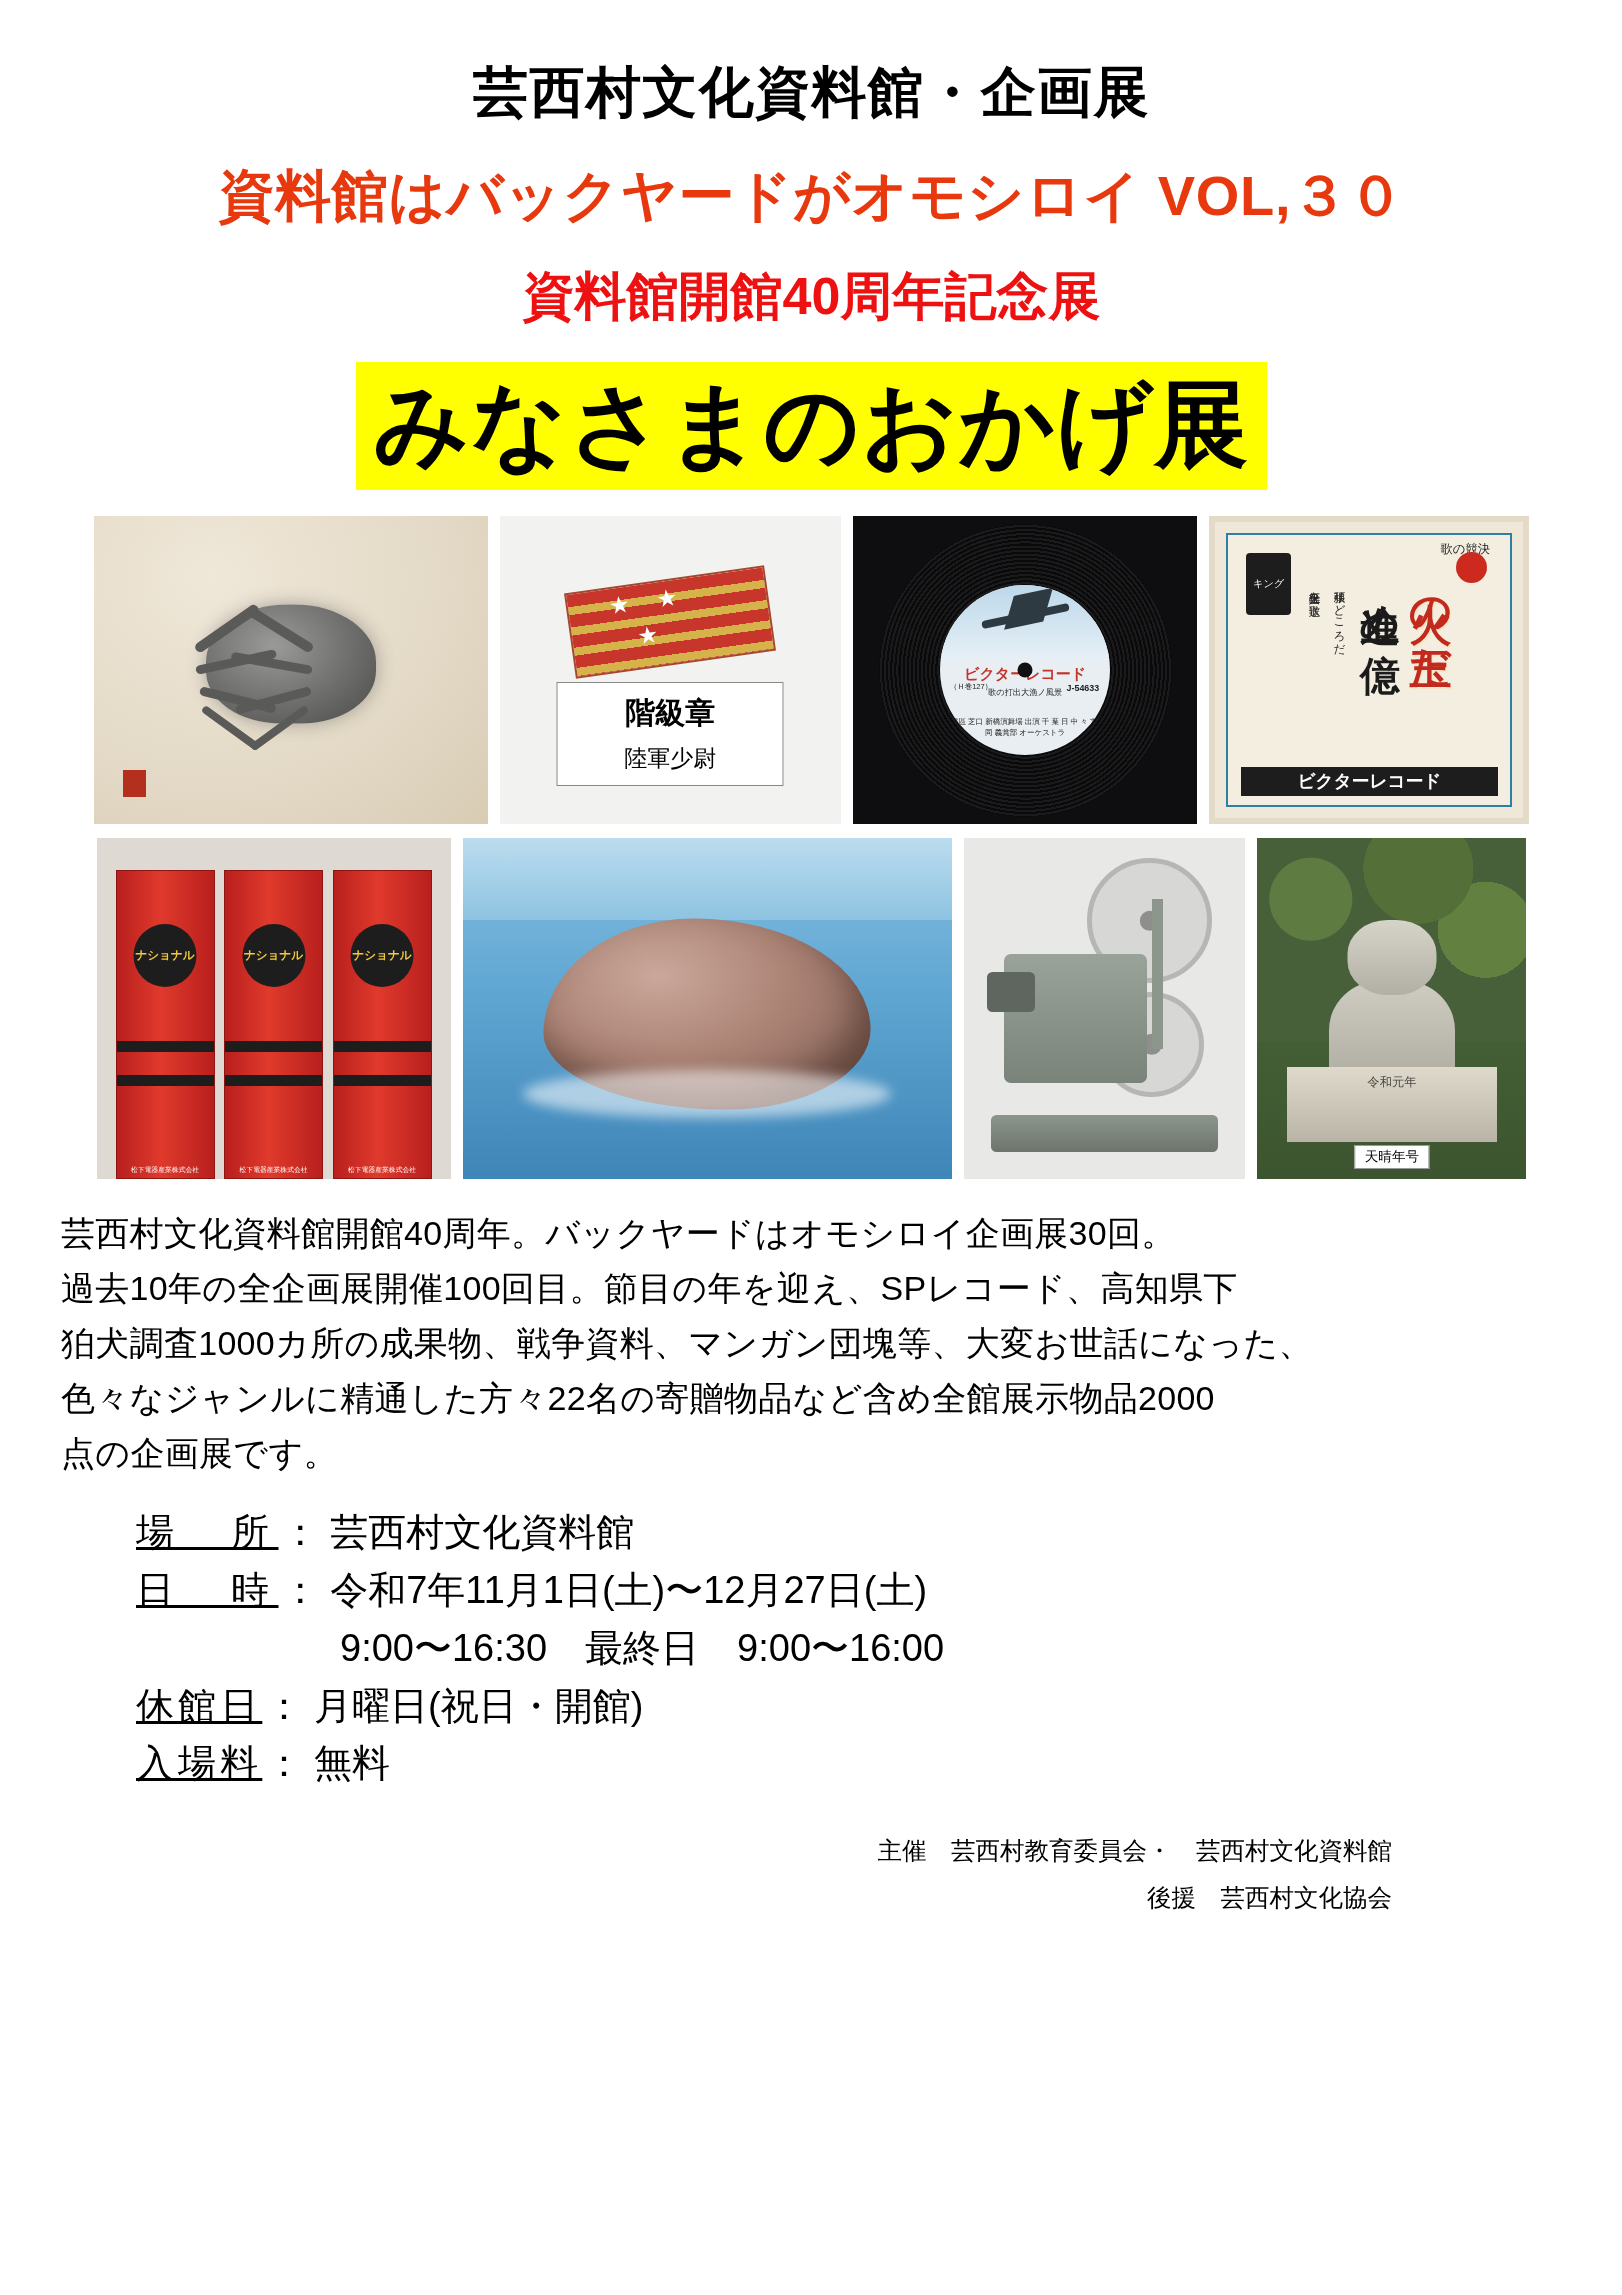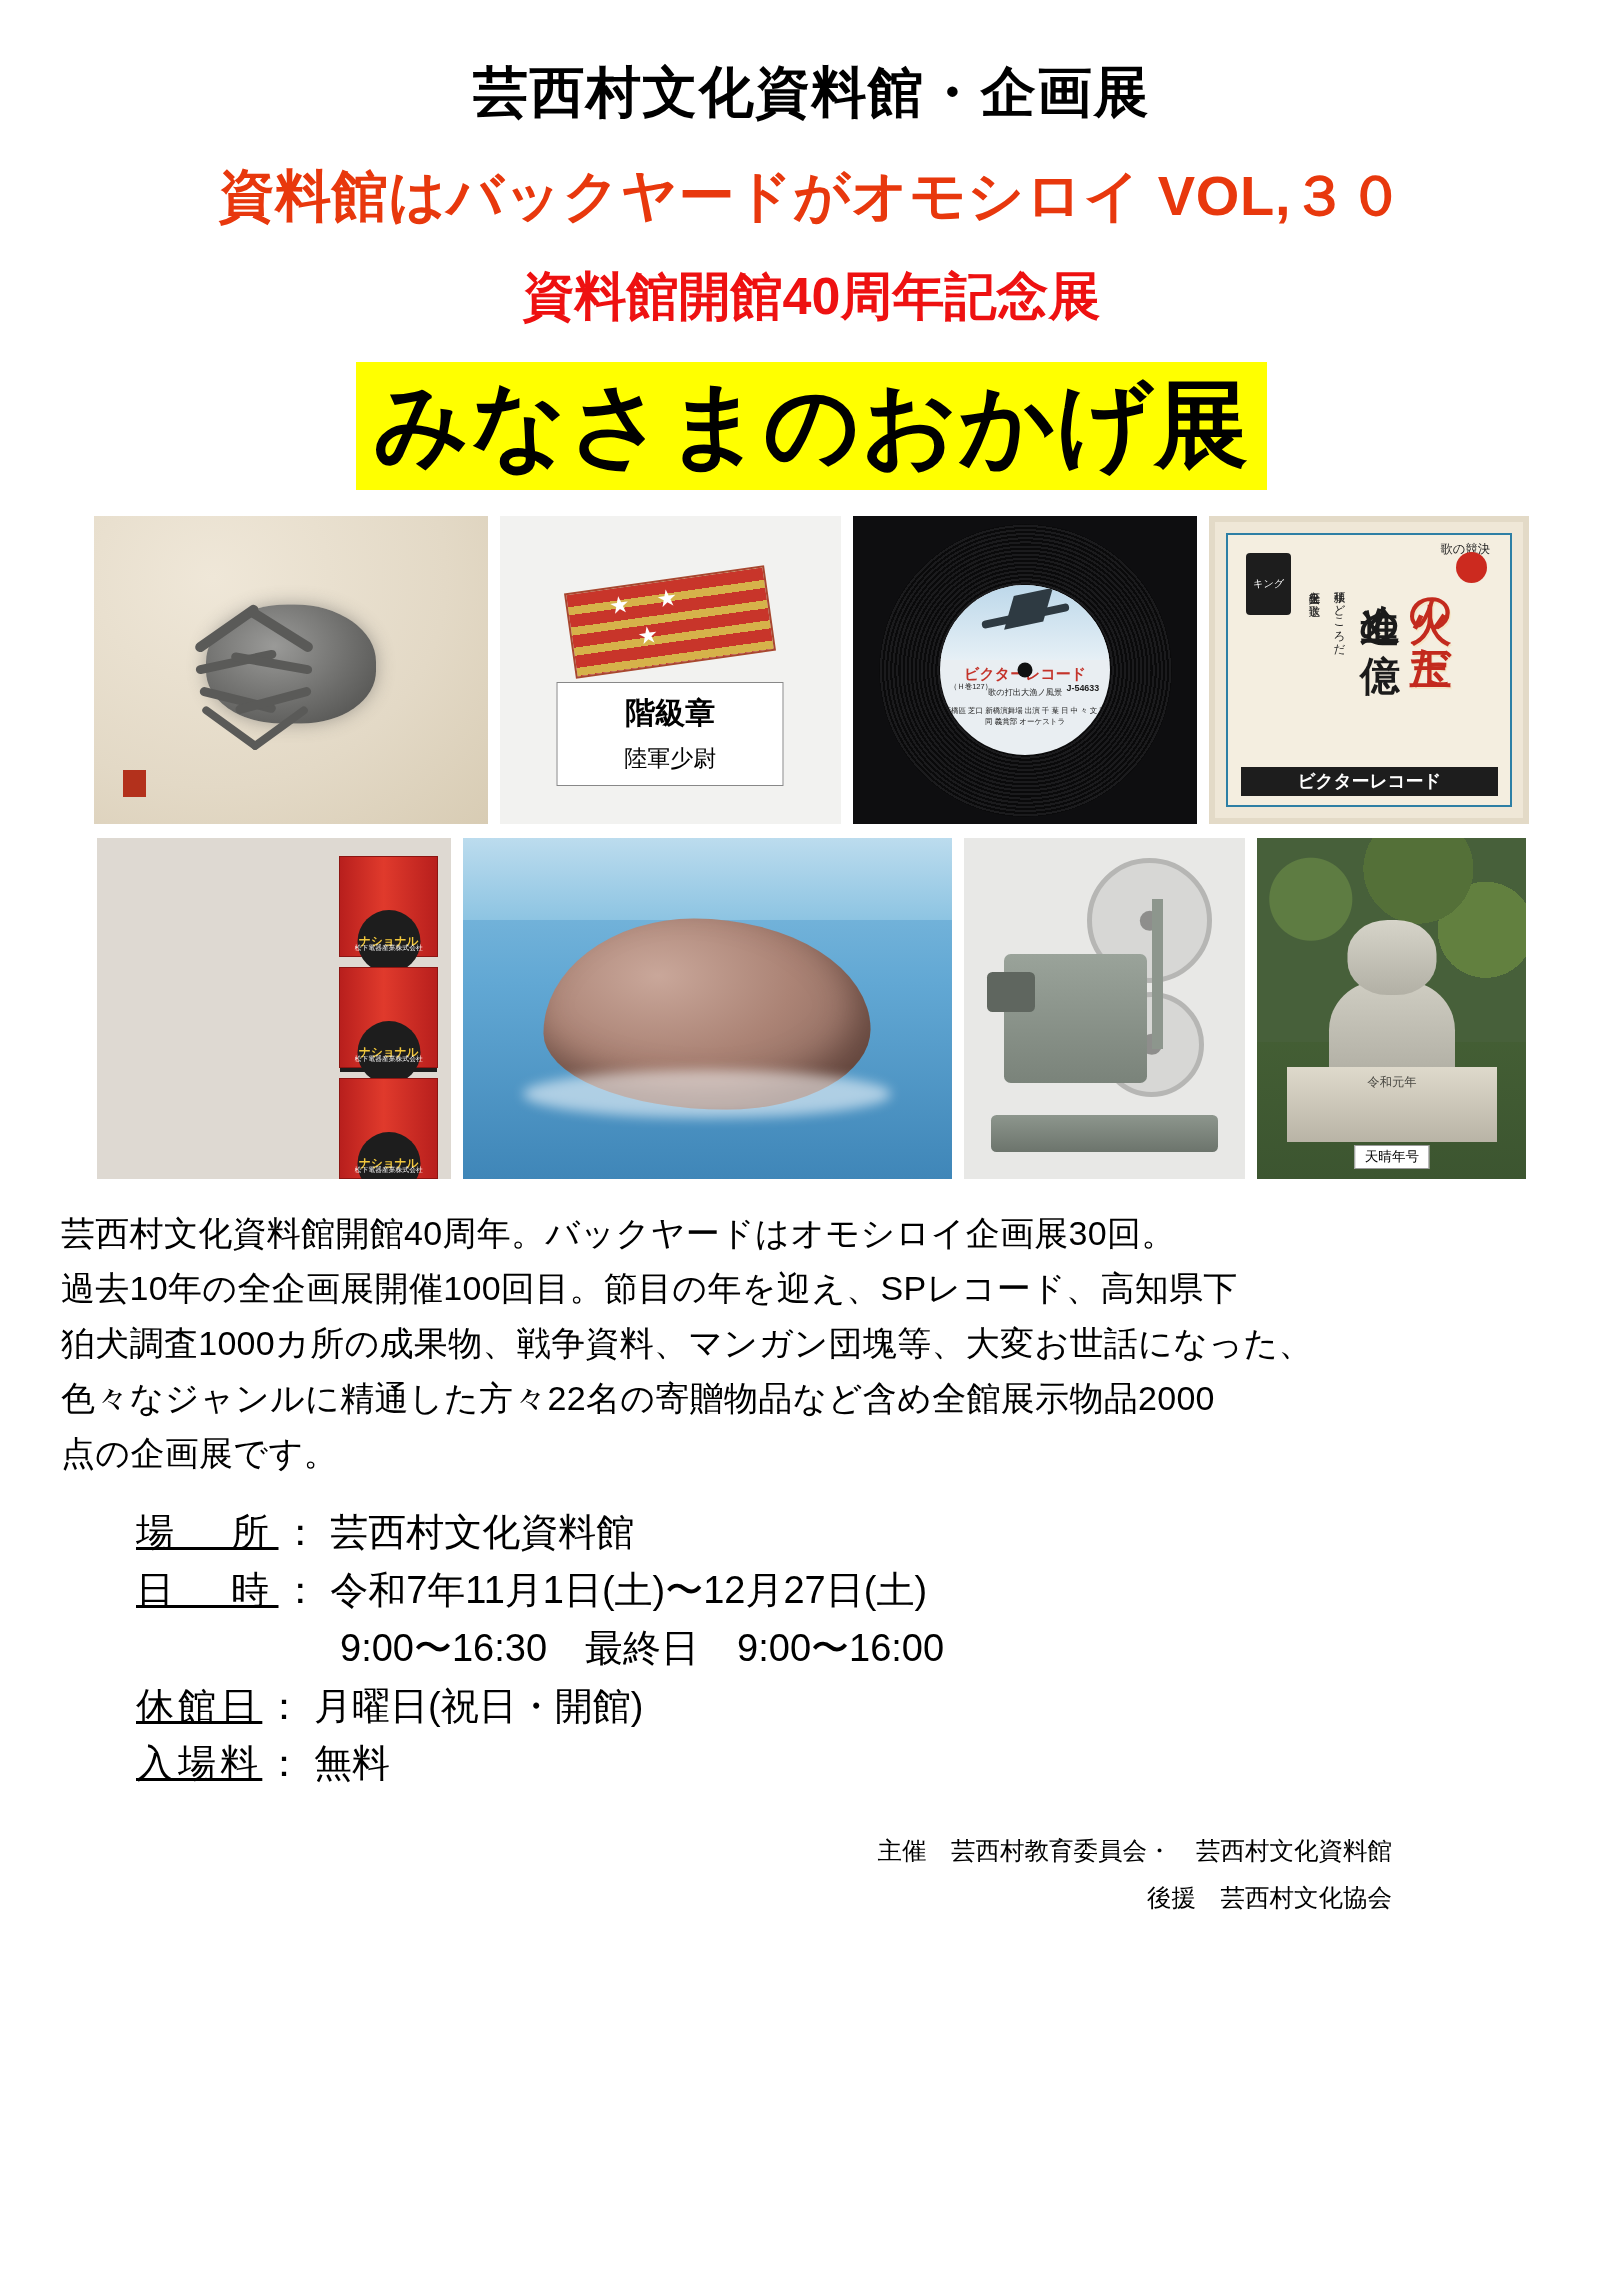--- a/index.html
+++ b/index.html
@@ -78,21 +78,21 @@
     background: #cccccc;
   }
   .row1 .photo { height: 308px; }
   .p1 { width: 394px; }
   .p2 { width: 341px; }
   .p3 { width: 344px; }
   .p4 { width: 320px; }
 
   .row2 { margin-top: 13.6px; }
   .row2 .photo { height: 341px; }
-  .p5 { width: 354px; flex-direction: column; }
+  .p5 { width: 354px; }
   .p6 { width: 489px; }
   .p7 { width: 281px; }
   .p8 { width: 269px; }
 
   
   .ph-crab {
     background:
       radial-gradient(ellipse at 30% 20%, #efe7d8 0%, #e3d9c6 60%, #d8ccb4 100%);
   }
   .crab-body {
@@ -461,21 +461,21 @@
       </div>
     </div>
 
     <div class="photo p3 ph-record">
       <div class="disc">
         <div class="disc-label">
           <div class="disc-sky"></div>
           <div class="plane"></div>
           <div class="disc-txt-red">ビクターレコード</div>
           <div class="disc-txt-sm">歌の打出大漁ノ風景</div>
-          <div class="disc-txt-sm" style="top:121px;font-size:7.5px;">新橋區 芝口 新橋演舞場 出演
+          <div class="disc-txt-sm" style="top:132px;font-size:7.5px;">新橋區 芝口 新橋演舞場 出演
 千 葉 日 中 々 文 民 同
 義賞部 オーケストラ</div>
           <div class="disc-txt-sm" style="top:97px;left:9.5px;right:auto;font-size:7.5px;">（Ｈ巻127）</div>
           <div class="disc-txt-sm" style="top:97px;left:auto;right:11px;font-size:8.9px;font-weight:bold;">J-54633</div>
           <div class="disc-hole"></div>
         </div>
       </div>
     </div>
 
     <div class="photo p4 ph-sheet">

